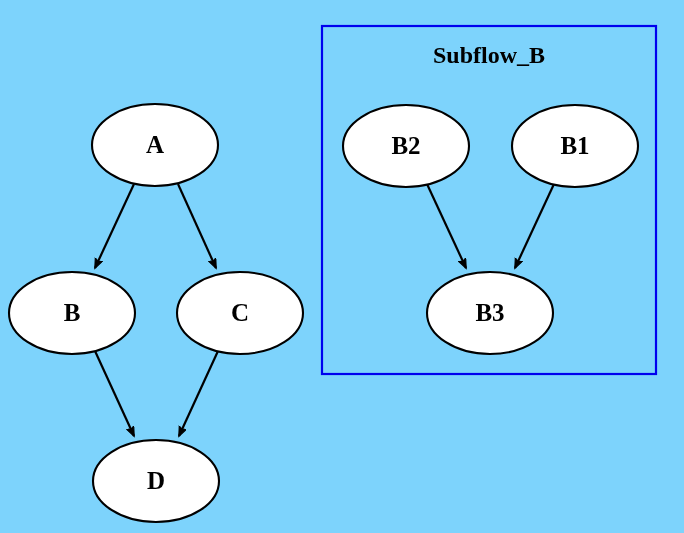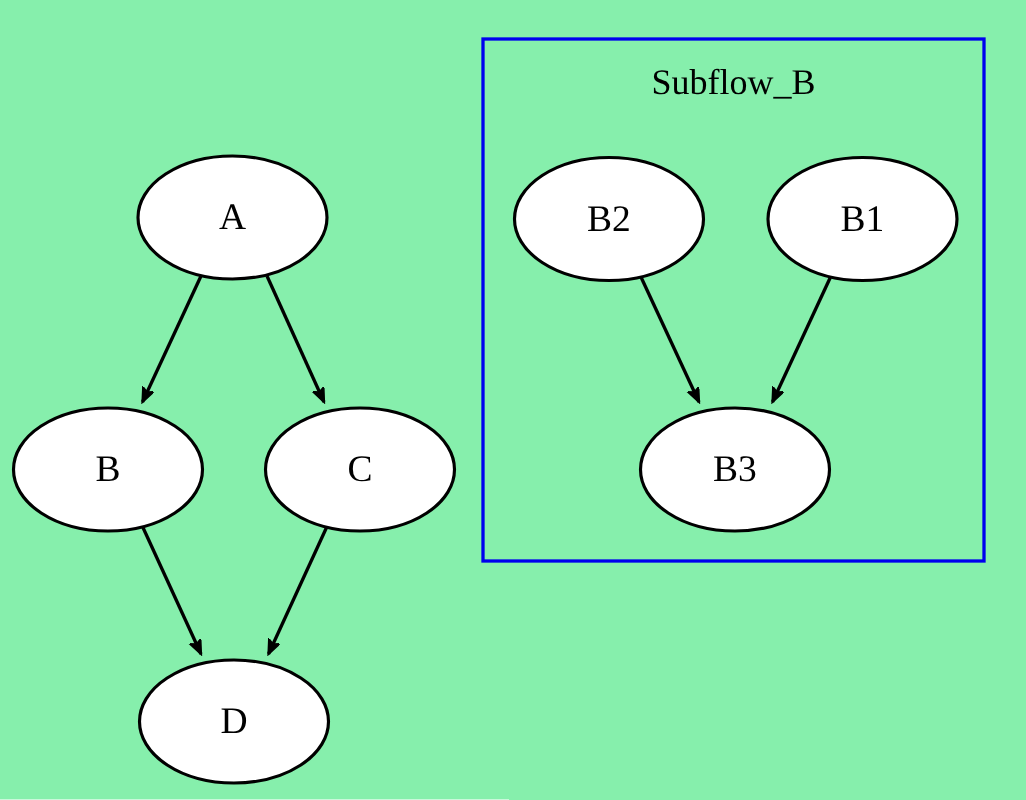--- a/index.html
+++ b/index.html
@@ -10,21 +10,22 @@
   body {
     width: 684px;
     height: 533px;
     font-family: "Liberation Serif", "DejaVu Serif", serif;
     overflow: hidden;
   }
   #graph-root {
     position: relative;
     width: 684px;
     height: 533px;
-    background: #86efac;
+    background: #7dd3fc;
+    font-weight: bold;
   }
   svg#graph-canvas {
     display: block;
     width: 684px;
     height: 533px;
   }
   .node-ellipse {
     fill: #ffffff;
     stroke: #000000;
     stroke-width: 2.1;

